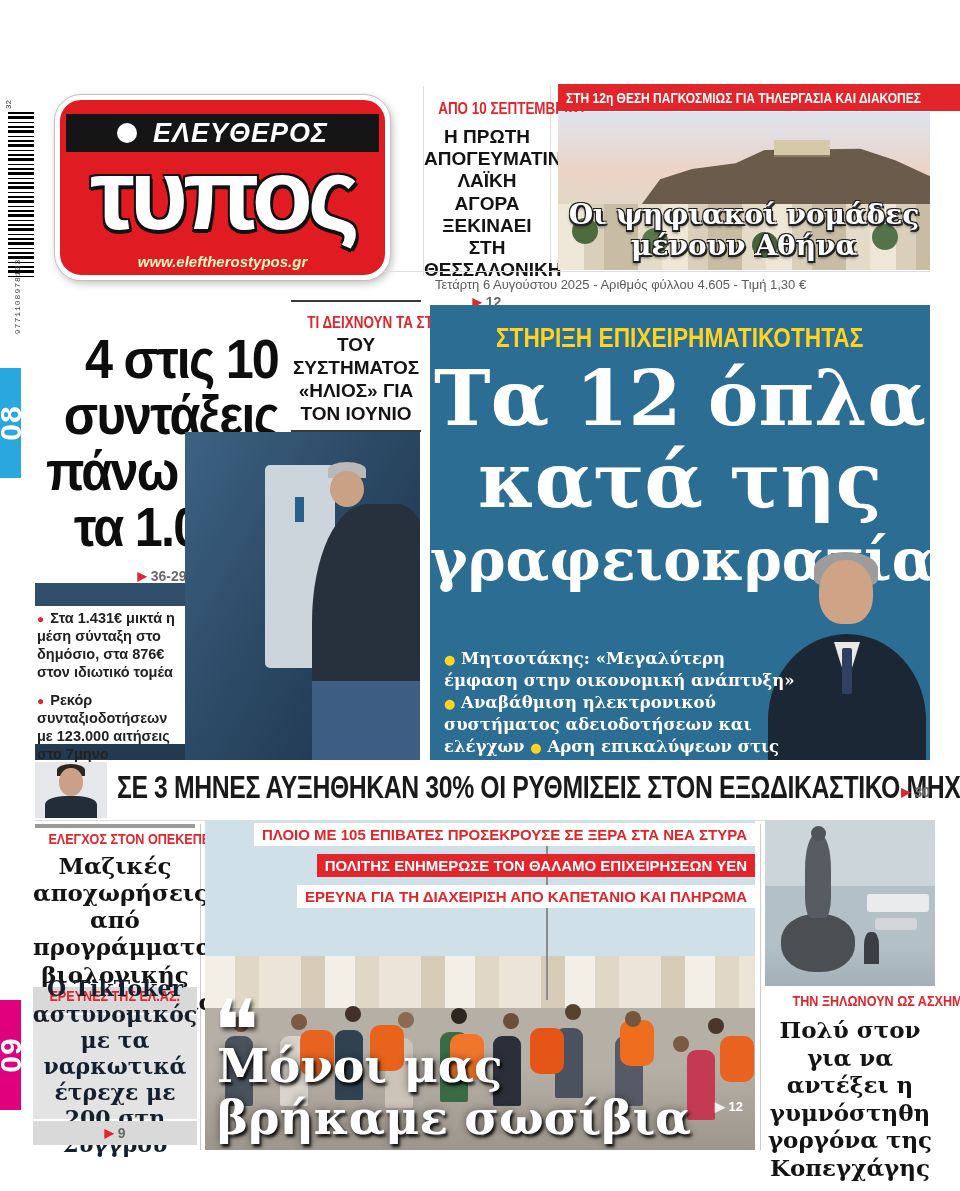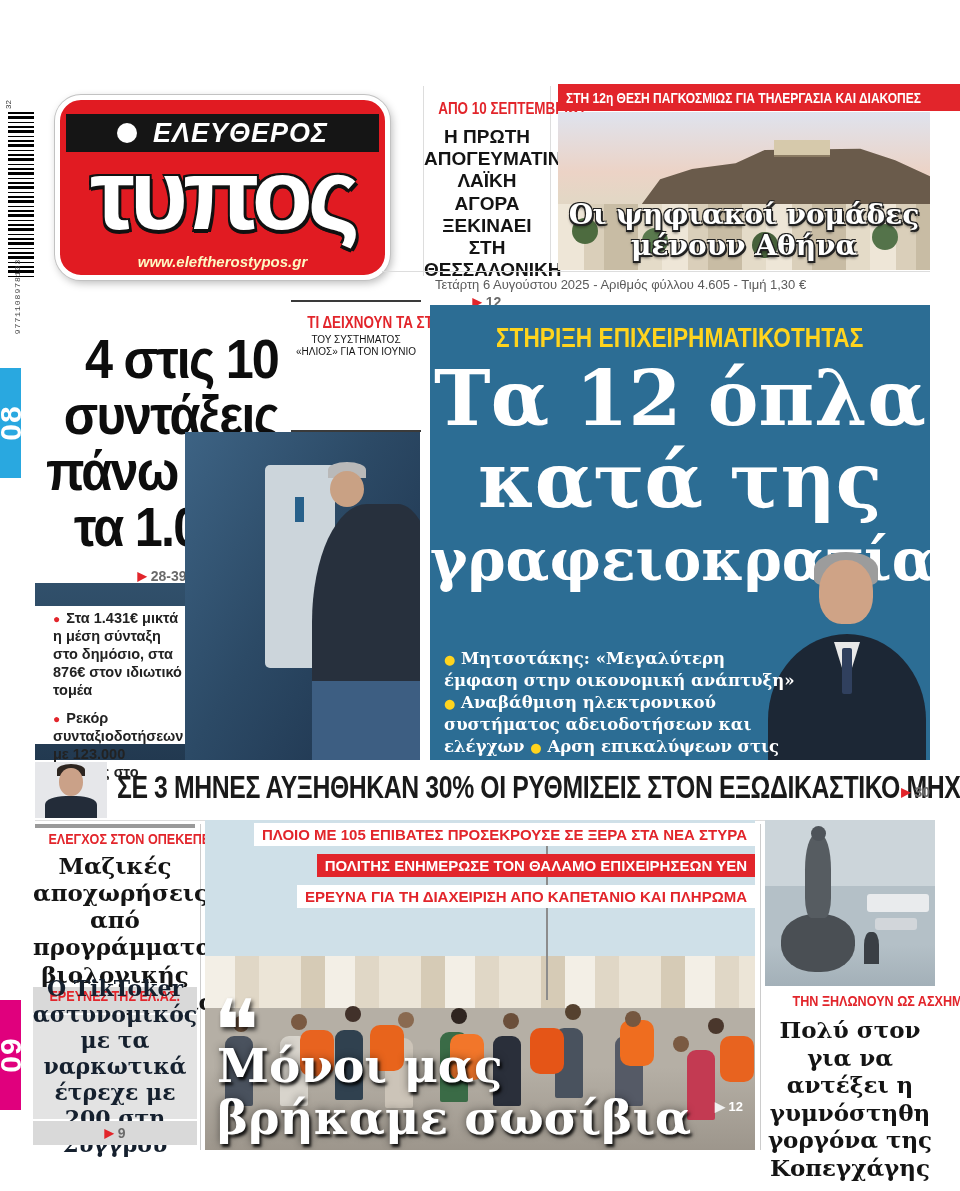--- a/index.html
+++ b/index.html
@@ -60,32 +60,32 @@
   #tab-pink{left:0;top:1000px;background:#e0007d;}
 
   
   #pens-hl{left:33px;top:306px;width:258px;text-align:right;font-weight:800;color:#0d0d0d;margin-top:25px;}
   #pens-hl .ln{font-size:56px;line-height:1.0;letter-spacing:-2px;display:block;transform:scaleX(.9);
         transform-origin:center;white-space:nowrap;}
   #pens-pm{left:33px;top:566px;width:258px;text-align:center;}
   #kickbox{left:291px;top:300px;width:130px;height:132px;border-top:2px solid #3a3a3a;border-bottom:2px solid #3a3a3a;
         text-align:center;padding-top:12px;box-sizing:border-box;}
   #kickbox .r{color:#e2252b;font-weight:800;font-size:16px;line-height:1.15;}
-  #kickbox .b{color:#141414;font-weight:400;font-size:10px;line-height:1.2;margin-top:2px;}
+  #kickbox .b{color:#141414;font-weight:700;font-size:19px;line-height:1.2;margin-top:2px;}
   #atm-photo{left:185px;top:432px;width:235px;height:328px;overflow:hidden;
         background:linear-gradient(120deg,#3d6384 0%,#2c4a66 45%,#1c3049 100%);}
   #atm-photo .atm{position:absolute;left:34%;top:10%;width:30%;height:62%;background:#ccd5db;border-radius:5px;}
   #atm-photo .screen{position:absolute;left:42%;top:16%;width:14%;height:12%;background:#27608a;}
   #atm-photo .man{position:absolute;right:-6%;top:22%;width:52%;height:80%;background:#27303d;border-radius:45% 30% 0 0;}
   #atm-photo .head{position:absolute;right:24%;top:12%;width:34px;height:36px;background:#c9a184;border-radius:50%;}
   #atm-photo .hair{position:absolute;right:23%;top:9%;width:38px;height:16px;background:#b9b9b9;border-radius:50% 50% 0 0;}
   #atm-photo .jeans{position:absolute;right:0;bottom:0;width:46%;height:24%;background:#3d5e82;}
   #atm-strip{left:35px;top:583px;width:150px;height:177px;background:linear-gradient(180deg,#31506b,#223950);}
   #pens-bullets{left:33px;top:606px;width:152px;height:138px;background:#fff;padding:4px 2px 0 4px;box-sizing:border-box;}
-  #pens-bullets p{margin:0 0 10px 16px;font-size:14.5px;line-height:1.24;color:#222;font-weight:600;}
+  #pens-bullets p{margin:0 0 10px 0;font-size:14.5px;line-height:1.24;color:#222;font-weight:600;}
   .rdot{color:#e2252b;font-size:12px;margin-right:2px;}
 
   
   #bluebox{left:430px;top:305px;width:500px;height:455px;background:#2c6d94;overflow:hidden;}
   #bb-kick{position:absolute;top:18px;left:0;right:0;text-align:center;color:#ffd41e;font-weight:800;font-size:27px;}
   .bb-ln{position:absolute;left:0;right:0;text-align:center;color:#fff;
         font-family:"DejaVu Serif","Liberation Serif",serif;font-weight:700;}
   #bb-l1{top:56px;font-size:76px;line-height:1;}
   #bb-l2{top:138px;font-size:76px;line-height:1;}
   #bb-l3{top:226px;font-size:57px;line-height:1;}
@@ -226,21 +226,21 @@
 
   <div class="abs" id="pens-hl">
     <span class="ln">4 στις 10</span>
     <span class="ln">συντάξεις</span>
     <span class="ln">πάνω από</span>
     <span class="ln">τα 1.000€</span>
   </div>
   <div class="abs" id="pens-pm">
     <span class="pm">
         <span class="arr">▶</span>
-    <span>28-39</span>
+    <span>36-29</span>
       </span>
   </div>
   <div class="abs" id="kickbox">
     <div class="r"><span class="cond">ΤΙ ΔΕΙΧΝΟΥΝ ΤΑ ΣΤΟΙΧΕΙΑ</span></div>
     <div class="b">ΤΟΥ ΣΥΣΤΗΜΑΤΟΣ «ΗΛΙΟΣ» ΓΙΑ ΤΟΝ ΙΟΥΝΙΟ</div>
   </div>
   <div class="abs" id="atm-photo">
     <div class="atm">
         <div class="screen"></div>
       </div>

